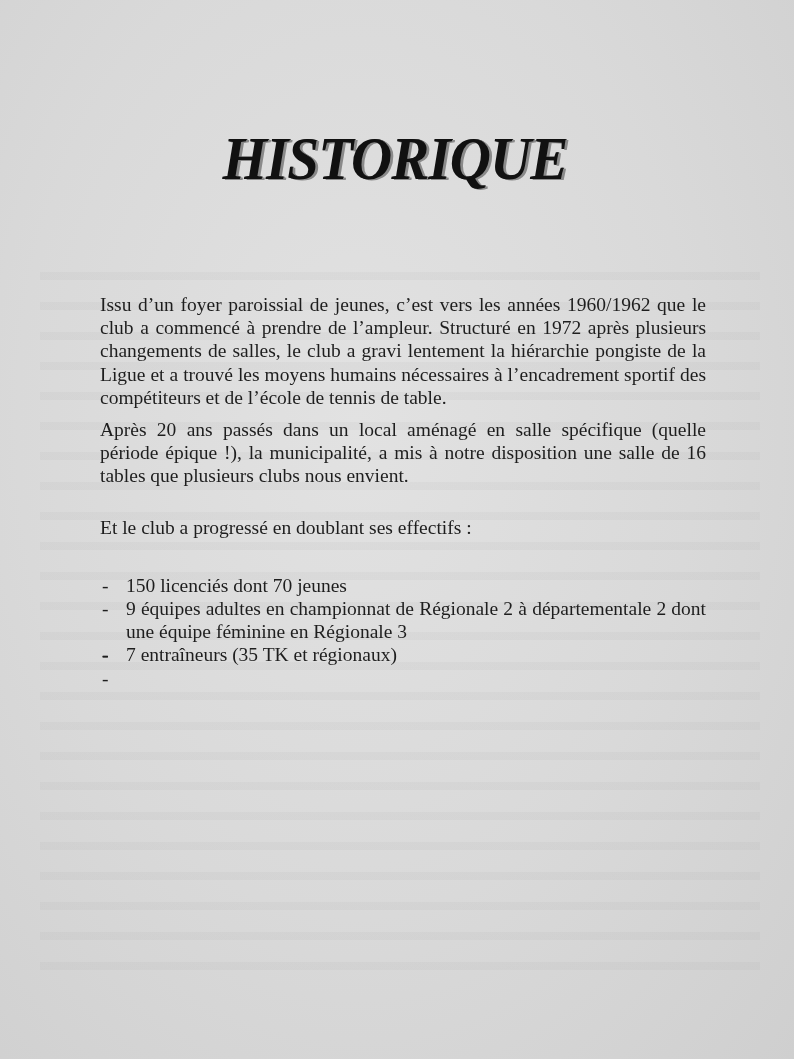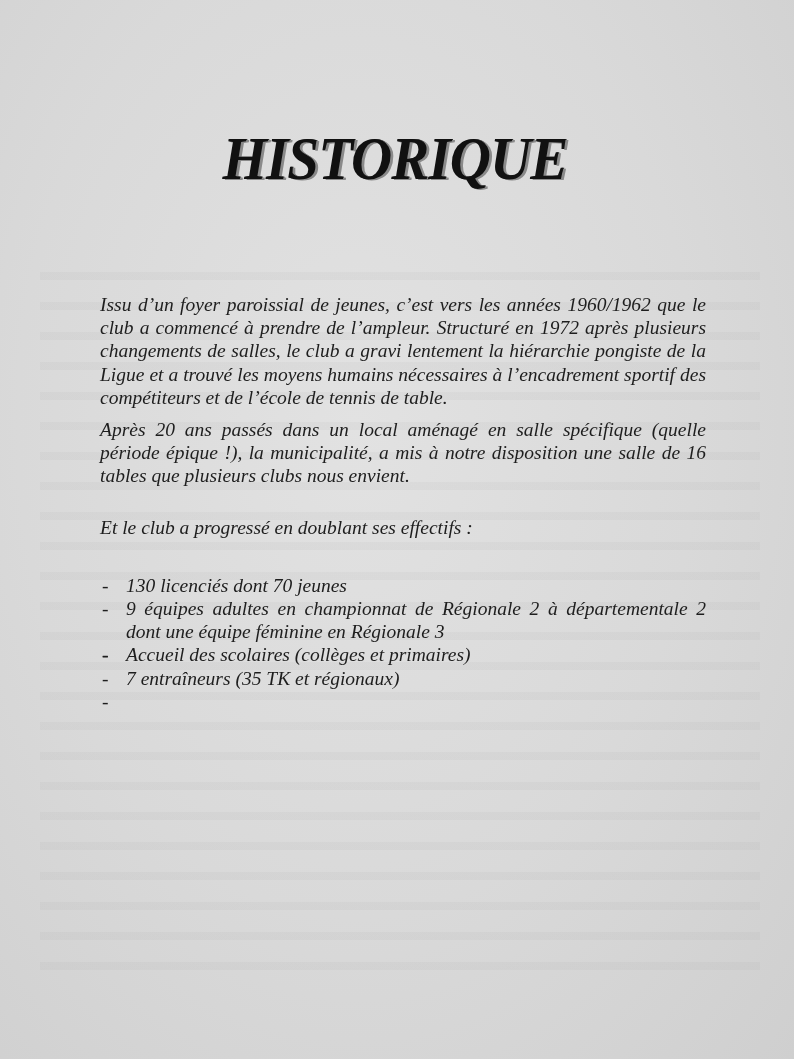--- a/index.html
+++ b/index.html
@@ -65,21 +65,20 @@
       text-shadow: 3px 1px 0 #8a8a8a, 1px 0 0 #333;
       line-height: 80px;
     }
     .content {
       position: absolute;
       left: 100px;
       top: 293px;
       width: 606px;
       font-size: 19.5px;
       line-height: 23.2px;
-      font-style: italic;
     }
     .para {
       margin: 0;
       text-align: justify;
       text-align-last: left;
     }
     .p1 { }
     .p2 { margin-top: 9px; }
     .p3 { margin-top: 28px; }
     .list {
@@ -108,32 +107,31 @@
 <h1 class="title">HISTORIQUE</h1>
 
 <div class="content">
   <p class="para p1">Issu d’un foyer paroissial de jeunes, c’est vers les années 1960/1962 que le club a commencé à prendre de l’ampleur. Structuré en 1972 après plusieurs changements de salles, le club a gravi lentement la hiérarchie pongiste de la Ligue et a trouvé les moyens humains nécessaires à l’encadrement sportif des compétiteurs et de l’école de tennis de table.</p>
   <p class="para p2">Après 20 ans passés dans un local aménagé en salle spécifique (quelle période épique !), la municipalité, a mis à notre disposition une salle de 16 tables que plusieurs clubs nous envient.</p>
   <p class="para p3">Et le club a progressé en doublant ses effectifs :</p>
 
   <ul class="list">
     <li>
       <span class="dash">-</span>
-      <span>130 licenciés dont 70 jeunes</span>
+      <span>150 licenciés dont 70 jeunes</span>
     </li>
     <li>
       <span class="dash">-</span>
       <span>9 équipes adultes en championnat de Régionale 2 à départementale 2 dont une équipe féminine en Régionale 3</span>
     </li>
     <li>
       <span class="dash">-</span>
     </li>
     <li>
       <span class="dash">-</span>
-      <span>Accueil des scolaires (collèges et primaires)</span>
     </li>
     <li>
       <span class="dash">-</span>
       <span>7 entraîneurs (35 TK et régionaux)</span>
     </li>
     <li>
       <span class="dash">-</span>
     </li>
   </ul>
 </div>

